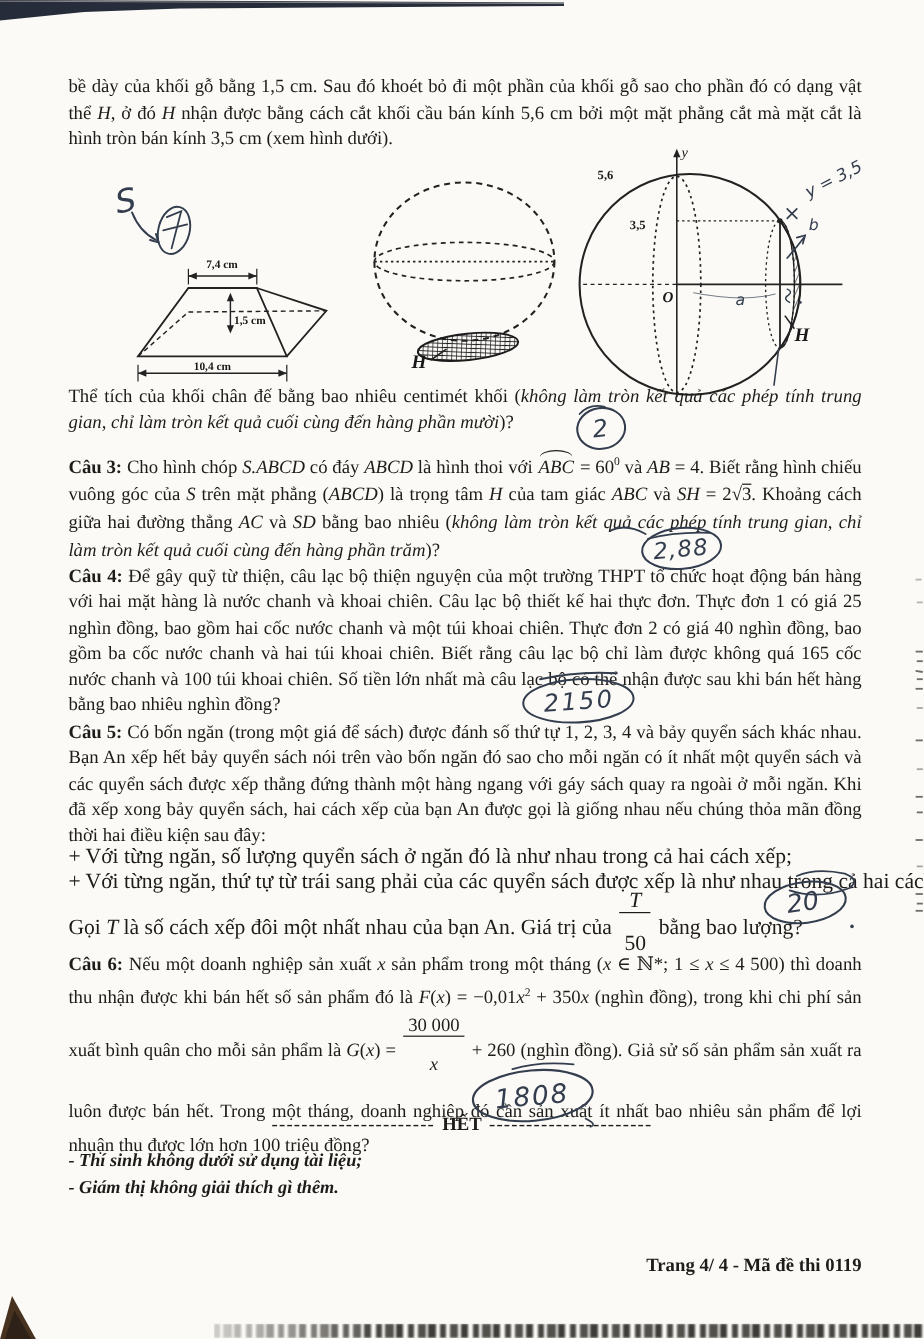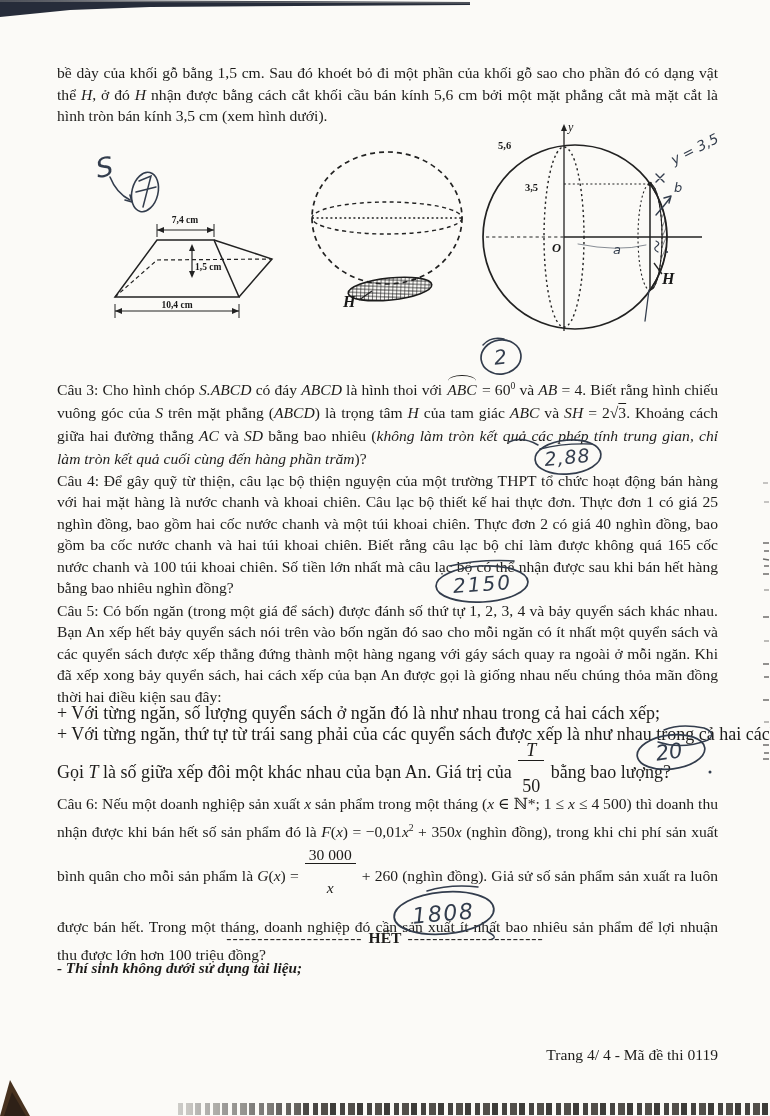--- a/index.html
+++ b/index.html
@@ -2,36 +2,36 @@
 <html><head>
 <meta charset="utf-8">
 <style>
   html,body{margin:0;padding:0;background:#e8e6e2;}
   .page{position:relative;width:770px;height:1116px;margin:0 auto;overflow:hidden;
         background:#fbfaf7;color:#1d1c1a;
         font-family:"Liberation Serif","DejaVu Serif",serif;}
   .para{position:absolute;left:57px;width:661px;font-size:15.6px;line-height:21.5px;
         text-align:justify;}
   .line{position:absolute;left:57px;font-size:18px;line-height:21px;white-space:nowrap;}
-  .b{font-weight:normal}
+  .b{font-weight:bold}
   .i{font-style:italic}
   .m{font-style:italic}
   .sup{font-size:0.62em;vertical-align:super;line-height:0}
   .rad{text-decoration:overline}
   .hat{position:relative;display:inline-block;padding:1px 1px 0}
   .hat::before{content:"";position:absolute;left:6%;right:6%;top:-2px;height:5px;
         border-top:1.4px solid #1d1c1a;border-radius:50% 50% 0 0/100% 100% 0 0;}
   .frac{display:inline-block;text-align:center;vertical-align:-0.78em;line-height:1.06;margin:0 2px;}
   .frac .fn{display:block;padding:0 4px;border-bottom:1.2px solid #1d1c1a;}
   .frac .fd{display:block;padding:16px 4px;}
   .het{position:absolute;left:0;right:0;top:929px;text-align:center;font-size:15.6px;letter-spacing:1px;}
   .het .hetword{font-weight:bold;letter-spacing:0;margin:0 6px;}
   .note{position:absolute;left:57px;font-size:15.2px;font-style:italic;font-weight:600;white-space:nowrap;}
   .pagelabel{position:absolute;left:0;right:52px;top:1046px;text-align:right;
-        font-size:15.6px;font-weight:400;white-space:nowrap;}
+        font-size:15.6px;font-weight:700;white-space:nowrap;}
   svg{position:absolute;overflow:visible;}
   svg text{font-family:"Liberation Serif","DejaVu Serif",serif;fill:#181818;}
   svg text.figlab{font-weight:bold;font-size:9.5px;}
   svg text.hand{font-family:"DejaVu Sans",sans-serif;font-style:italic;fill:#333d4d;}
   .ink{stroke:#222;fill:none}
   .pen{stroke:#333d4d;fill:none;stroke-linecap:round}
   .smudge{position:absolute;left:178px;right:0;top:1103px;height:12px;opacity:.88;
         background:repeating-linear-gradient(90deg,#2e2c28 0 5px,rgba(0,0,0,0) 5px 8px,
           #3b3833 8px 15px,rgba(0,0,0,0) 15px 17px,#24221f 17px 23px,rgba(0,0,0,0) 23px 27px);
         filter:blur(0.7px);
@@ -122,37 +122,39 @@
     <path class="pen" stroke-width="1.4" d="M178,56 l8,8 m0,-8 l-8,8"></path>
     <path class="pen" stroke-width="1.4" d="M178,97 Q186,88 192,80 M193,78 l-7,2 m7,-2 l-2,7"></path>
     <text class="hand" font-size="13" x="196" y="74">b</text>
     <text class="hand" font-size="13" x="135" y="136">a</text>
     <path class="pen" stroke-width="1.2" d="M178,123 q5,2 1,5 q-5,3 1,6"></path>
     <circle cx="189" cy="134" r="1.1" fill="#333d4d"></circle>
     <path class="pen" stroke-width="1.3" d="M171,172 L167,203"></path>
     <path class="pen" stroke-width="0.9" opacity="0.65" d="M100,126 Q140,134 168,127"></path>
   </svg>
 
+  <div class="para" style="top:320px"><span>Thể tích của khối chân đế bằng bao nhiêu centimét khối (</span><span class="i">không làm tròn kết quả các phép tính trung gian, chỉ làm tròn kết quả cuối cùng đến hàng phần mười</span><span>)?</span></div>
 
   <div class="para" style="top:377px;line-height:23px"><span class="b">Câu 3:</span><span> Cho hình chóp </span><span class="m">S.ABCD</span><span> có đáy </span><span class="m">ABCD</span><span> là hình thoi với </span><span class="m hat">ABC</span><span> = 60</span><span class="sup">0</span><span> và </span><span class="m">AB</span><span> = 4. Biết rằng hình chiếu vuông góc của </span><span class="m">S</span><span> trên mặt phẳng (</span><span class="m">ABCD</span><span>) là trọng tâm </span><span class="m">H</span><span> của tam giác </span><span class="m">ABC</span><span> và </span><span class="m">SH</span><span> = 2√</span><span class="rad">3</span><span>. Khoảng cách giữa hai đường thẳng </span><span class="m">AC</span><span> và </span><span class="m">SD</span><span> bằng bao nhiêu (</span><span class="i">không làm tròn kết quả các phép tính trung gian, chỉ làm tròn kết quả cuối cùng đến hàng phần trăm</span><span>)?</span></div>
 
   <div class="para" style="top:470px;line-height:21.4px"><span class="b">Câu 4:</span><span> Để gây quỹ từ thiện, câu lạc bộ thiện nguyện của một trường THPT tổ chức hoạt động bán hàng với hai mặt hàng là nước chanh và khoai chiên. Câu lạc bộ thiết kế hai thực đơn. Thực đơn 1 có giá 25 nghìn đồng, bao gồm hai cốc nước chanh và một túi khoai chiên. Thực đơn 2 có giá 40 nghìn đồng, bao gồm ba cốc nước chanh và hai túi khoai chiên. Biết rằng câu lạc bộ chỉ làm được không quá 165 cốc nước chanh và 100 túi khoai chiên. Số tiền lớn nhất mà câu lạc bộ có thể nhận được sau khi bán hết hàng bằng bao nhiêu nghìn đồng?</span></div>
 
   <div class="para" style="top:600px;line-height:21.4px"><span class="b">Câu 5:</span><span> Có bốn ngăn (trong một giá để sách) được đánh số thứ tự 1, 2, 3, 4 và bảy quyển sách khác nhau. Bạn An xếp hết bảy quyển sách nói trên vào bốn ngăn đó sao cho mỗi ngăn có ít nhất một quyển sách và các quyển sách được xếp thẳng đứng thành một hàng ngang với gáy sách quay ra ngoài ở mỗi ngăn. Khi đã xếp xong bảy quyển sách, hai cách xếp của bạn An được gọi là giống nhau nếu chúng thỏa mãn đồng thời hai điều kiện sau đây:</span></div>
   <div class="line" style="top:703px">+ Với từng ngăn, số lượng quyển sách ở ngăn đó là như nhau trong cả hai cách xếp;</div>
   <div class="line" style="top:724px">+ Với từng ngăn, thứ tự từ trái sang phải của các quyển sách được xếp là như nhau trong cả hai cách xếp.</div>
-  <div class="line" style="top:741px;line-height:24px"><span>Gọi </span><span class="m">T</span><span> là số giữa xếp đôi một khác nhau của bạn An. Giá trị của </span><span class="frac"><span class="fn m">T</span><span class="fd">50</span></span><span> bằng bao lượng?</span></div>
+  <div class="line" style="top:741px;line-height:24px"><span>Gọi </span><span class="m">T</span><span> là số cách xếp đôi một nhất nhau của bạn An. Giá trị của </span><span class="frac"><span class="fn m">T</span><span class="fd">50</span></span><span> bằng bao lượng?</span></div>
 
   <div class="para" style="top:790px;line-height:28.4px"><span class="b">Câu 6:</span><span> Nếu một doanh nghiệp sản xuất </span><span class="m">x</span><span> sản phẩm trong một tháng (</span><span class="m">x</span><span> ∈ ℕ*; 1 ≤ </span><span class="m">x</span><span> ≤ 4 500) thì doanh thu nhận được khi bán hết số sản phẩm đó là </span><span class="m">F</span><span>(</span><span class="m">x</span><span>) = −0,01</span><span class="m">x</span><span class="sup">2</span><span> + 350</span><span class="m">x</span><span> (nghìn đồng), trong khi chi phí sản xuất bình quân cho mỗi sản phẩm là </span><span class="m">G</span><span>(</span><span class="m">x</span><span>) = </span><span class="frac"><span class="fn">30 000</span><span class="fd m">x</span></span><span> + 260 (nghìn đồng). Giả sử số sản phẩm sản xuất ra luôn được bán hết. Trong một tháng, doanh nghiệp đó cần sản xuất ít nhất bao nhiêu sản phẩm để lợi nhuận thu được lớn hơn 100 triệu đồng?</span></div>
 
   <div class="het">
     <span>----------------------</span><span class="hetword">HẾT</span><span>----------------------</span>
   </div>
 
   <div class="note" style="top:959px">- Thí sinh không dưới sử dụng tài liệu;</div>
+  <div class="note" style="top:981px">- Giám thị không giải thích gì thêm.</div>
 
   <div class="pagelabel">Trang 4/ 4 - Mã đề thi  0119</div>
 
   <svg style="left:474px;top:333px" width="56" height="48">
     <ellipse class="pen" stroke-width="1.7" cx="27" cy="24" rx="20" ry="17" transform="rotate(-8 27 24)"></ellipse>
     <path class="pen" stroke-width="1.5" d="M9,12 Q17,3 30,6"></path>
     <text class="hand" x="27" y="31" font-size="20" text-anchor="middle" transform="rotate(-6 27 31)">2</text>
   </svg>
 
   <svg style="left:505px;top:430px" width="112" height="54">

